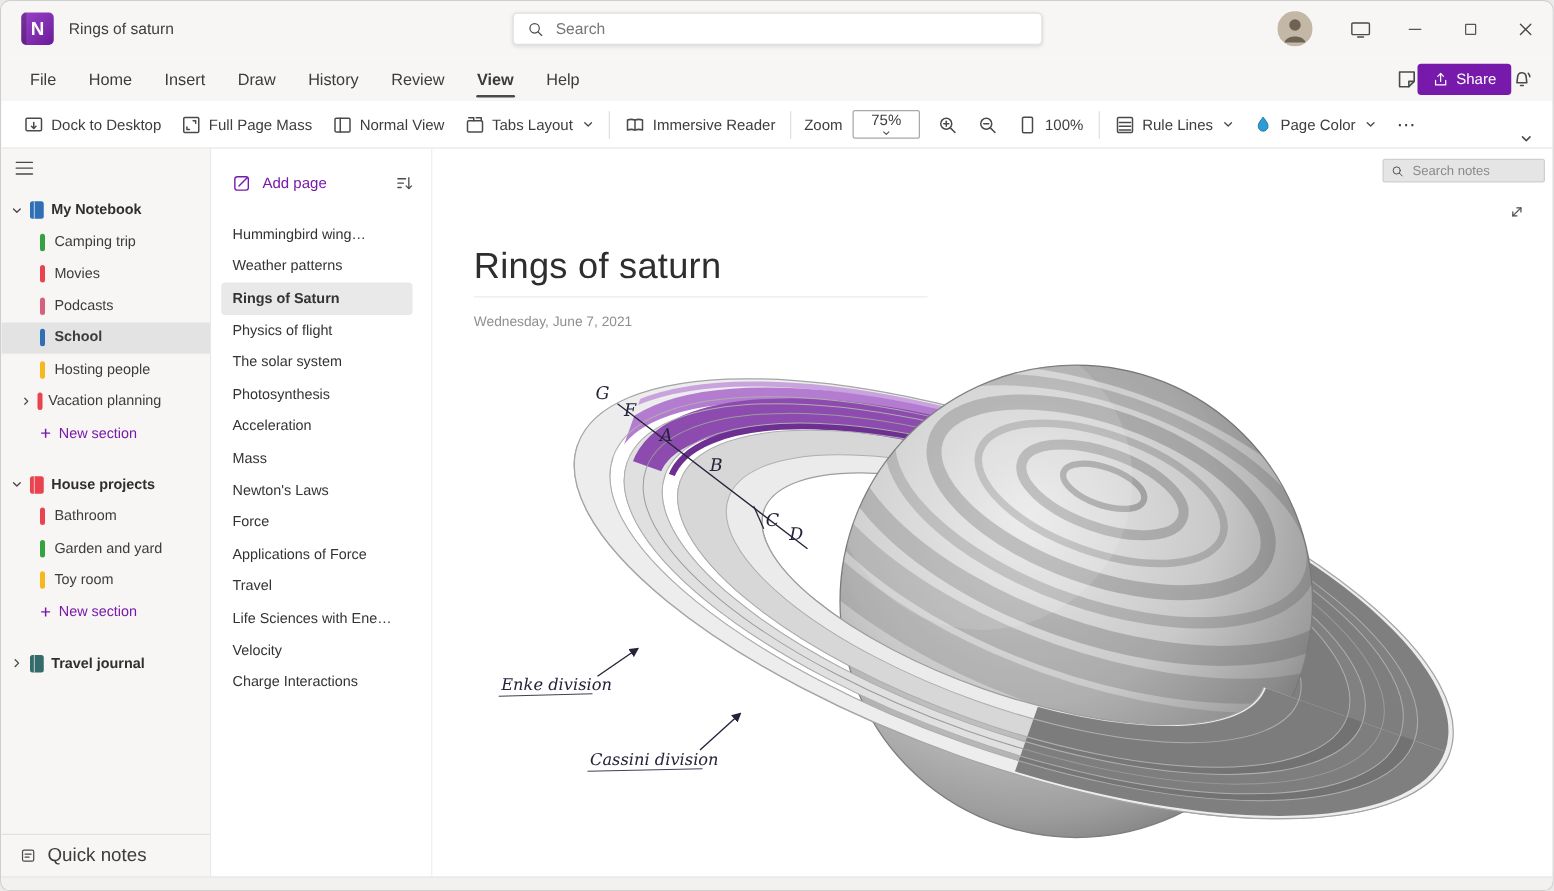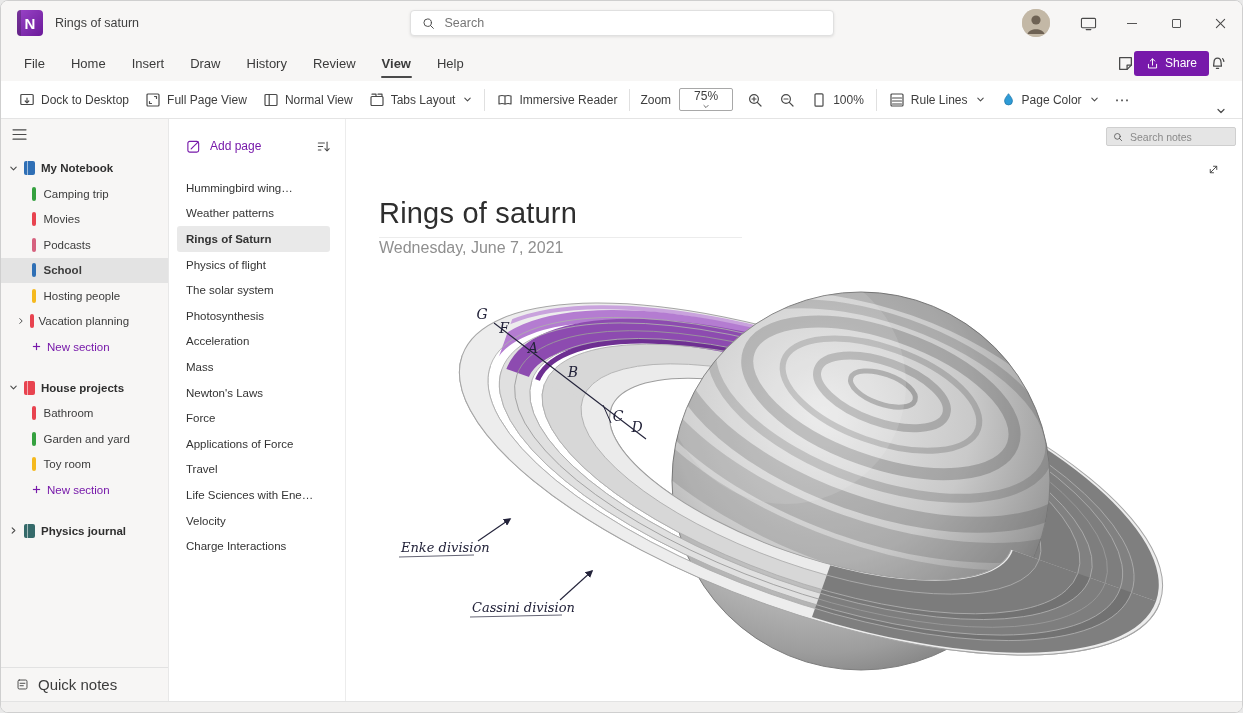--- a/index.html
+++ b/index.html
@@ -72,21 +72,21 @@
 
   .content{flex:1;background:#fff;position:relative;overflow:hidden;}
   .notes-search{position:absolute;top:8px;right:6px;width:130px;height:19px;border:1px solid #cfcfcf;border-radius:2px;
     display:flex;align-items:center;gap:5px;padding:0 6px;background:#e5e5e5;}
   .notes-search input{border:none;outline:none;flex:1;width:60px;font:10.5px "Liberation Sans",sans-serif;color:#444;background:transparent;}
   .notes-search input::placeholder{color:#8a8a8a;}
   .expand-btn{position:absolute;top:44px;right:22px;}
   .page-header{position:absolute;left:33px;top:78px;width:363px;}
   .page-header h1{font-size:29px;font-weight:300;color:#2e2e2e;margin:0;letter-spacing:.2px;}
   .hdr-line{height:1px;background:#ececec;margin-top:7px;}
-  .pdate{margin-top:1px;font-size:16px;color:#8f8f8f;}
+  .pdate{margin-top:14px;font-size:11px;color:#8f8f8f;}
   .drawing{position:absolute;left:0;top:150px;}
 
   .bottom-strip{height:13px;background:#f2f1f0;border-top:1px solid #e3e3e3;}
 </style>
 </head>
 <body>
 
 <div class="window">
 
   <div class="titlebar">
@@ -171,21 +171,21 @@
           <path d="M6.2 9 L8 10.8 L9.8 9"></path>
         </svg>
       <span>Dock to Desktop</span>
     </div>
     <div class="rbtn">
       <svg class="ic" width="16" height="16" viewBox="0 0 16 16">
           <rect x="2" y="2" width="12" height="12" rx="1"></rect>
           <path d="M9.5 4.5 h2 v2"></path>
           <path d="M6.5 11.5 h-2 v-2"></path>
         </svg>
-      <span>Full Page View</span>
+      <span>Full Page Mass</span>
     </div>
     <div class="rbtn">
       <svg class="ic" width="16" height="16" viewBox="0 0 16 16">
           <rect x="2" y="2.5" width="12" height="11" rx="1"></rect>
           <line x1="6.2" y1="2.5" x2="6.2" y2="13.5"></line>
         </svg>
       <span>Normal View</span>
     </div>
     <div class="rbtn">
       <svg class="ic" width="16" height="16" viewBox="0 0 16 16">
@@ -346,21 +346,21 @@
               <line x1="1" y1="5" x2="9" y2="5"></line>
             </svg>
           <span>New section</span>
         </div>
 
         <div class="nbrow">
           <svg class="ic" width="9" height="9" viewBox="0 0 10 10">
               <path d="M3.5 2 L6.5 5 L3.5 8"></path>
             </svg>
           <span class="nb-icon" style="background-color: rgb(53, 106, 106);"></span>
-          <span>Physics journal</span>
+          <span>Travel journal</span>
         </div>
       </div>
 
       <div class="qnotes">
         <svg class="ic" width="13" height="13" viewBox="0 0 16 16">
             <rect x="2.5" y="2.5" width="11" height="11" rx="1.5"></rect>
             <line x1="5" y1="6.5" x2="11" y2="6.5"></line>
             <line x1="5" y1="9.5" x2="9" y2="9.5"></line>
           </svg>
         <span>Quick notes</span>

